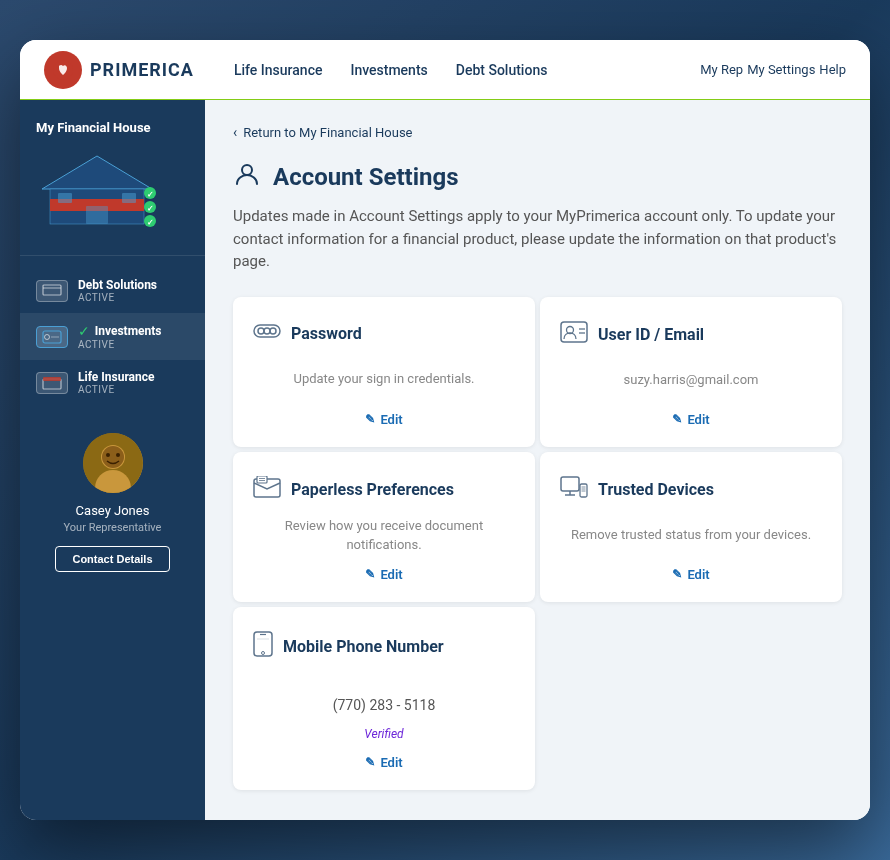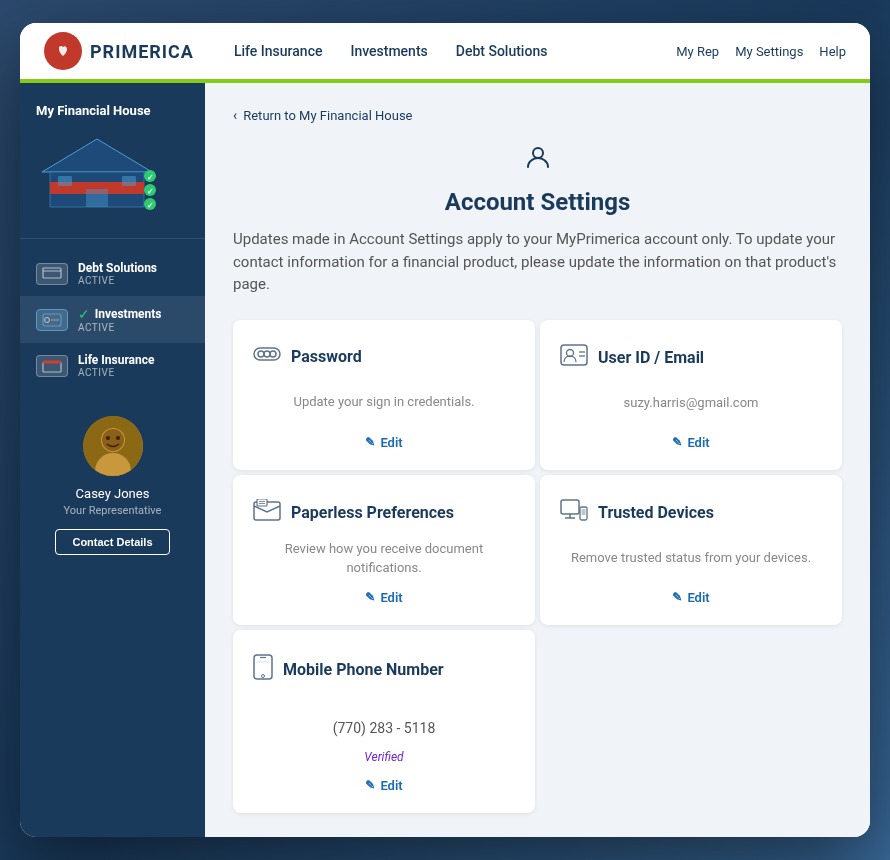--- a/index.html
+++ b/index.html
@@ -20,21 +20,21 @@
       overflow: hidden;
       box-shadow: 0 30px 80px rgba(0,0,0,0.5);
     }
     
     .top-nav {
       background: #fff;
       display: flex;
       align-items: center;
       padding: 0 24px;
       height: 60px;
-      border-bottom: 4px solid #84cc16;
+      border-bottom: 1px solid #84cc16;
     }
     .logo-area {
       display: flex;
       align-items: center;
       gap: 8px;
       margin-right: 40px;
     }
     .logo-icon {
       width: 38px;
       height: 38px;
@@ -60,21 +60,21 @@
     }
     .nav-link {
       font-size: 14px;
       color: #1a3a5c;
       text-decoration: none;
       font-weight: 500;
       cursor: pointer;
     }
     .nav-right {
       display: flex;
-      gap: 16px;
+      gap: 4px;
     }
     .nav-right-link {
       font-size: 13px;
       color: #1a3a5c;
       cursor: pointer;
     }
     
     .main-layout {
       display: flex;
       height: calc(100% - 60px);
@@ -187,21 +187,20 @@
       cursor: pointer;
     }
     .breadcrumb-arrow {
       font-size: 14px;
     }
     .page-header {
       display: flex;
       align-items: center;
       gap: 12px;
       margin-bottom: 12px;
-      flex-direction: column;
     }
     .page-title {
       font-size: 24px;
       font-weight: 700;
       color: #1a3a5c;
     }
     .page-title-icon {
       font-size: 22px;
       color: #1a3a5c;
     }

